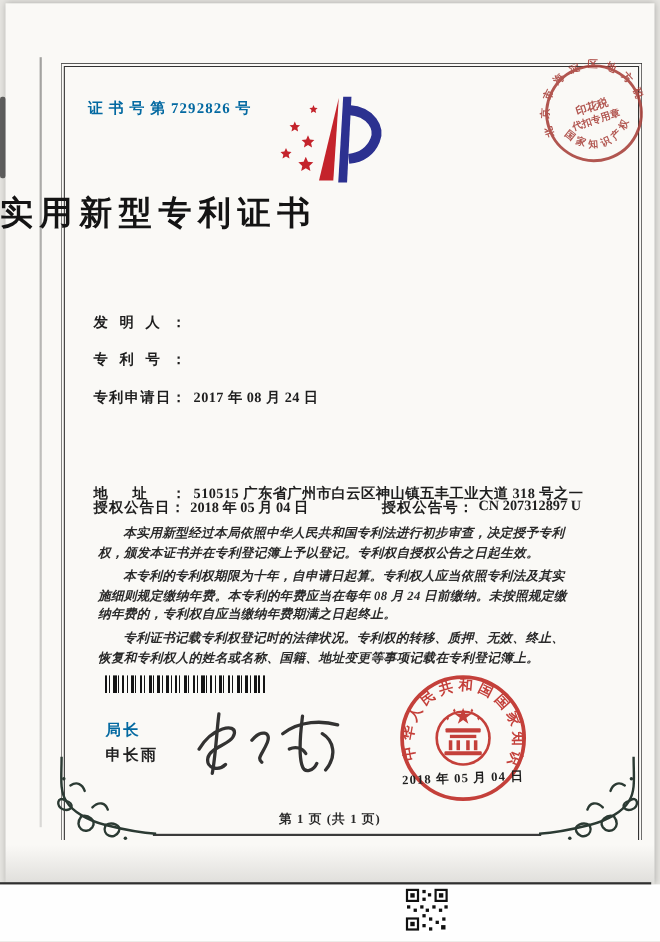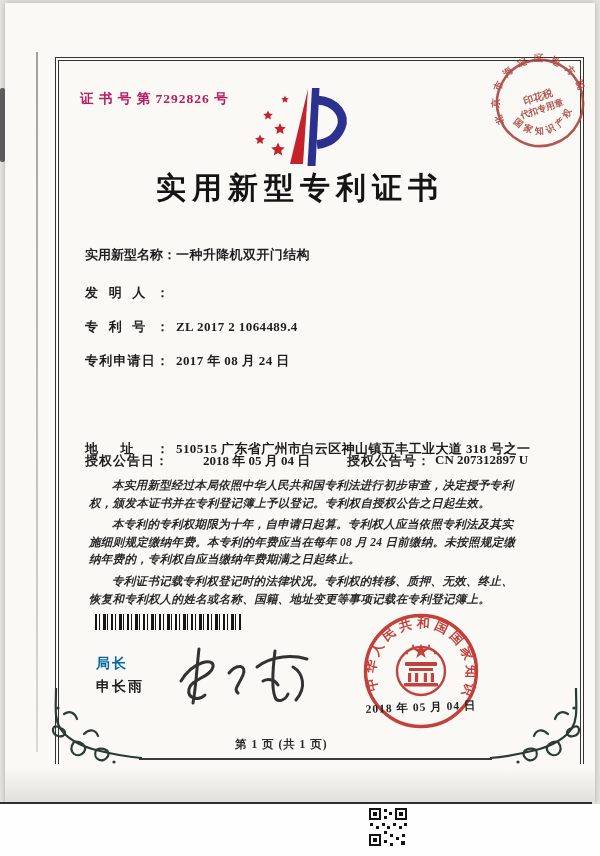--- a/index.html
+++ b/index.html
@@ -11,39 +11,39 @@
   .paper-bottom-shade{position:absolute;left:5px;top:768px;width:590px;height:36px;
          background:linear-gradient(to bottom,rgba(0,0,0,0),rgba(60,58,52,.14));}
   .left-crease{position:absolute;left:36px;top:52px;width:2px;height:700px;
          background:linear-gradient(to bottom,rgba(90,90,88,.55),rgba(120,120,118,.25));}
   .edge-smudge{position:absolute;left:0;top:88px;width:5px;height:74px;background:#3c3c3c;opacity:.8;border-radius:2px;}
   
   .frame{position:absolute;left:55px;top:57px;width:521px;height:703px;
          border:4.5px double #333;border-bottom:none;}
   .bottom-rule{position:absolute;left:139px;top:758px;width:353px;height:2.2px;background:#3b3b3b;}
   
-  .cert-no{position:absolute;left:80px;top:90px;font-size:13.5px;font-weight:700;color:#be185d;letter-spacing:1px;}
-  .title{position:absolute;left:0;top:168px;width:600px;text-align:center;font-size:30px;font-weight:700;
+  .cert-no{position:absolute;left:80px;top:90px;font-size:13.5px;font-weight:700;color:#0369a1;letter-spacing:1px;}
+  .title{position:absolute;left:0;top:174px;width:600px;font-size:30px;font-weight:700;
          color:#141414;letter-spacing:6px;}
   .field-row{position:absolute;left:85px;display:flex;font-size:13px;font-weight:700;color:#1e1e1e;line-height:17px;}
   .flabel{display:inline-block;width:84px;text-align:justify;text-align-last:justify;white-space:nowrap;flex:none;margin-right:7px;}
   .fvalue{width:370px;letter-spacing:.4px;}
   .grant-row{position:absolute;left:85px;top:452px;width:460px;display:flex;font-size:13px;font-weight:700;color:#1e1e1e;}
-  .grant-left{width:262px;display:flex;gap:30px;}
+  .grant-left{width:262px;display:flex;}
   .grant-right{display:flex;}
   .grant-row .flabel{width:auto;margin-right:4px;letter-spacing:1px;}
   .paras{position:absolute;left:85px;top:473px;width:440px;}
   .paras p{margin:4px;text-indent:2em;font-size:11.5px;line-height:17.6px;font-style:italic;font-weight:600;
            color:#2a2a2a;letter-spacing:.3px;}
   .barcode{position:absolute;left:95px;top:614px;width:146px;height:16px;
      background:repeating-linear-gradient(90deg,#141414 0 2px,#fbfbf8 2px 4px,#141414 4px 5px,#fbfbf8 5px 8px,#141414 8px 11px,#fbfbf8 11px 12px,#141414 12px 13px,#fbfbf8 13px 16px);}
   .signer-title{position:absolute;left:96px;top:655px;font-size:14px;font-weight:700;color:#0369a1;letter-spacing:2px;}
   .signer-name{position:absolute;left:96px;top:678px;font-size:14px;font-weight:700;color:#222;letter-spacing:2px;}
   .signature{position:absolute;left:163px;top:643px;}
-  .page-footer{position:absolute;left:235px;top:737px;width:130px;font-size:11.5px;
+  .page-footer{position:absolute;left:235px;top:737px;width:130px;text-align:center;font-size:11.5px;
                font-weight:700;color:#2a2a2a;letter-spacing:1px;}
   .seal-bottom{position:absolute;left:360px;top:610px;opacity:.9;}
   .seal-date{position:absolute;left:362px;top:700px;width:118px;text-align:center;font-size:11.5px;font-weight:700;
              color:#1f1f1f;letter-spacing:1px;transform:rotate(-2deg);}
   .seal-top{position:absolute;left:492px;top:55px;transform:rotate(-18deg);opacity:.88;}
   .flourish{position:absolute;top:688px;}
   .flourish.left{left:50px;}
   .flourish.right{left:490px;transform:scaleX(-1);}
   
   .scan-strip{position:absolute;left:0;top:804px;width:600px;height:52px;background:#fefefe;}
@@ -74,30 +74,25 @@
       <path d="M57 3 L39 78 L52 78 Z"></path>
     </g>
     <g fill="#2c3190">
       <path d="M61 2 L68.5 2 L64.5 80 L56.5 80 Z"></path>
     </g>
     <path d="M66 14 C87 15.5 94.5 31 90 41.5 C85 53.5 75 57.5 66 58.5" fill="none" stroke="#2c3190" stroke-width="9"></path>
   </svg>
 
   <div class="title">实用新型专利证书</div>
 
-  <div class="field-row" style="top:246px">
-    <span class="flabel">实用新型名称：</span>
-    <span class="fvalue">一种升降机双开门结构</span>
-  </div>
   <div class="field-row" style="top:284px">
     <span class="flabel">发明人：</span>
   </div>
   <div class="field-row" style="top:318px">
     <span class="flabel">专利号：</span>
-    <span class="fvalue">ZL 2017 2 1064489.4</span>
   </div>
   <div class="field-row" style="top:352px">
     <span class="flabel">专利申请日：</span>
     <span class="fvalue">2017 年 08 月 24 日</span>
   </div>
   <div class="field-row" style="top:440px">
     <span class="flabel">地址：</span>
     <span class="fvalue">510515 广东省广州市白云区神山镇五丰工业大道 318 号之一</span>
   </div>
 

